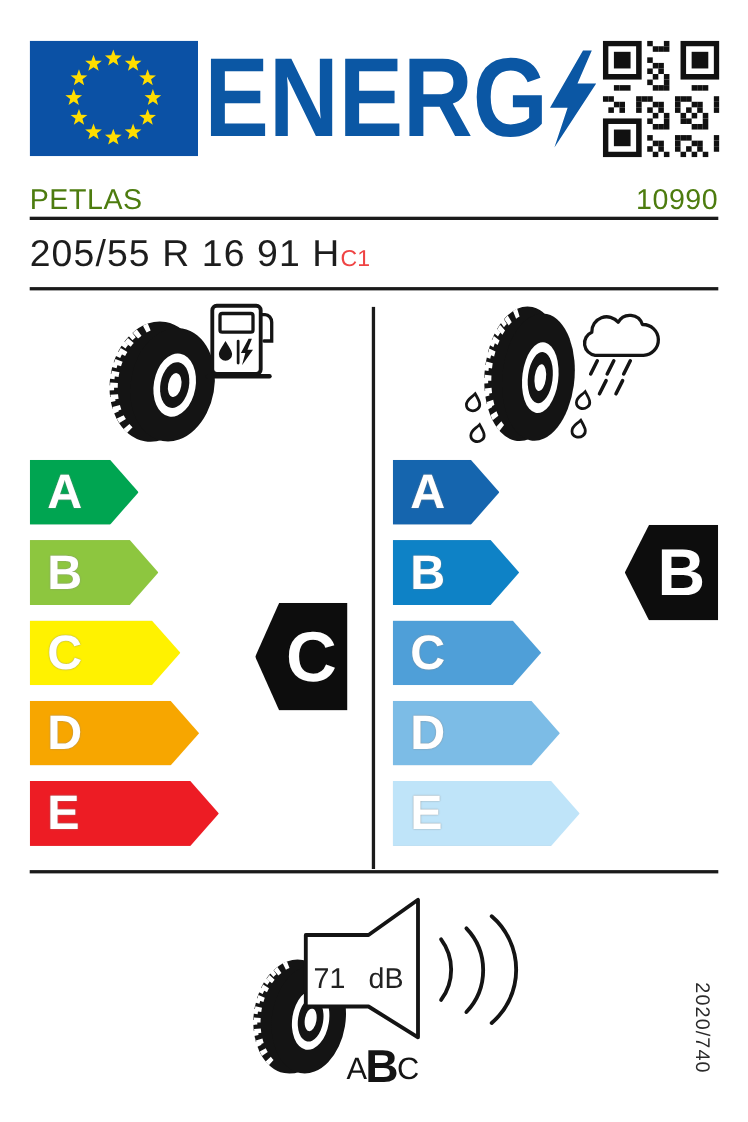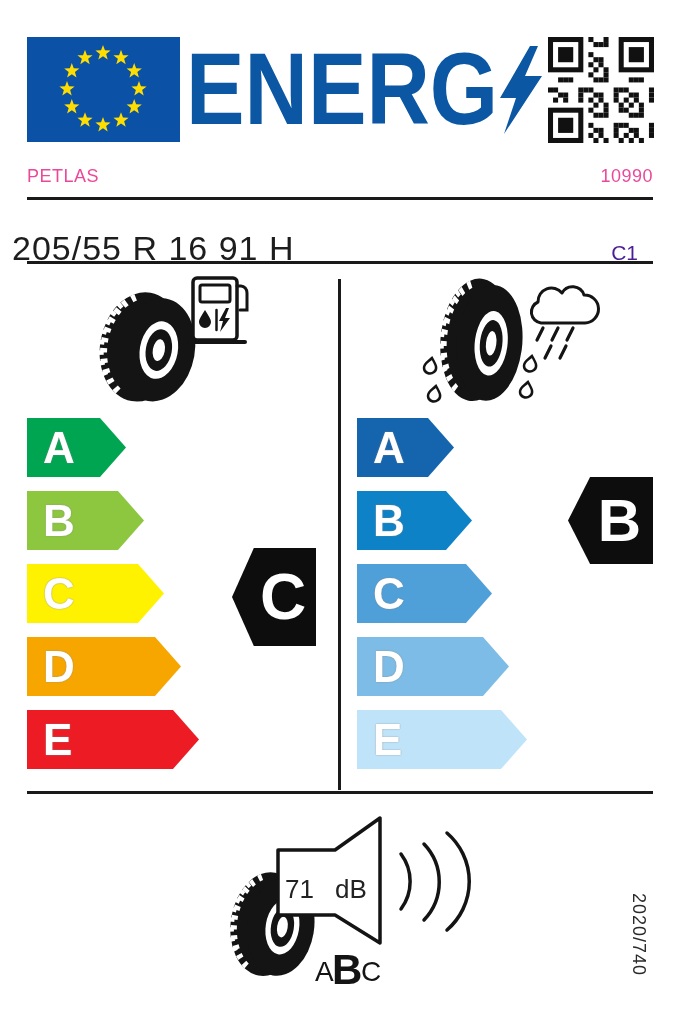--- a/index.html
+++ b/index.html
@@ -2,24 +2,24 @@
 <html><head>
 <meta charset="utf-8">
 <style>
   html,body{margin:0;padding:0;background:#ffffff;}
   body{font-family:"Liberation Sans","DejaVu Sans",sans-serif;}
   .label{position:relative;width:680px;height:1020px;background:#ffffff;overflow:hidden;border-radius:24px;}
   .abs{position:absolute;}
   .rule{position:absolute;left:27px;width:626px;height:3px;background:#1a1a1a;}
   .vdivider{position:absolute;left:338px;top:279px;width:3px;height:511px;background:#1a1a1a;}
   .brand-row{position:absolute;left:27px;top:166px;width:626px;display:flex;justify-content:space-between;
-             font-size:18px;color:#ec4899;letter-spacing:.5px;gap:32px;}
-  .size-row{position:absolute;left:12px;top:212px;width:626px;display:flex;justify-content:space-between;align-items:flex-end;margin-top:17px;}
+             font-size:26px;color:#4d7c0f;letter-spacing:.5px;gap:32px;}
+  .size-row{position:absolute;left:27px;top:212px;width:626px;display:flex;align-items:flex-end;}
   .size-txt{font-size:34px;color:#1d1d1d;letter-spacing:1px;}
-  .class-txt{font-size:21px;color:#4c1d95;padding-bottom:3px;}
+  .class-txt{font-size:21px;color:#ef4444;padding-bottom:3px;}
   .arrow{position:absolute;height:59px;line-height:59px;
          clip-path:polygon(0 0, calc(100% - 26px) 0, 100% 50%, calc(100% - 26px) 100%, 0 100%);
          filter:drop-shadow(0 0 1px rgba(90,90,90,.55));}
   .arrow .arrow-letter{font-size:44px;font-weight:bold;color:#ffffff;padding-left:16px;
          text-shadow:0 0 1.5px #8a8a8a;}
   .indicator{position:absolute;background:#0d0d0d;color:#ffffff;font-weight:bold;text-align:center;
          clip-path:polygon(26% 0, 100% 0, 100% 100%, 26% 100%, 0 50%);}
   .reg-num{position:absolute;left:628px;top:893px;writing-mode:vertical-rl;font-size:18px;color:#2a2a2a;letter-spacing:1px;}
   svg text{font-family:"Liberation Sans","DejaVu Sans",sans-serif;}
 </style>

